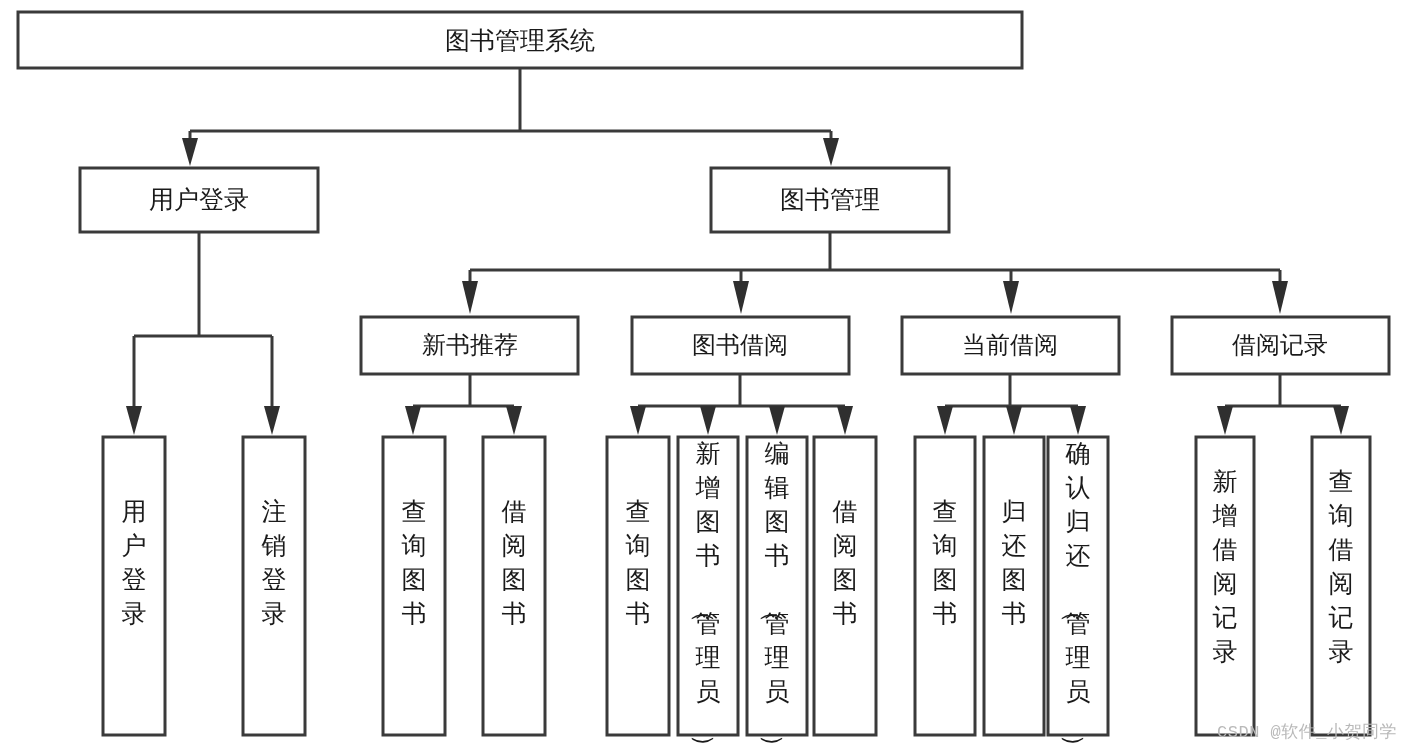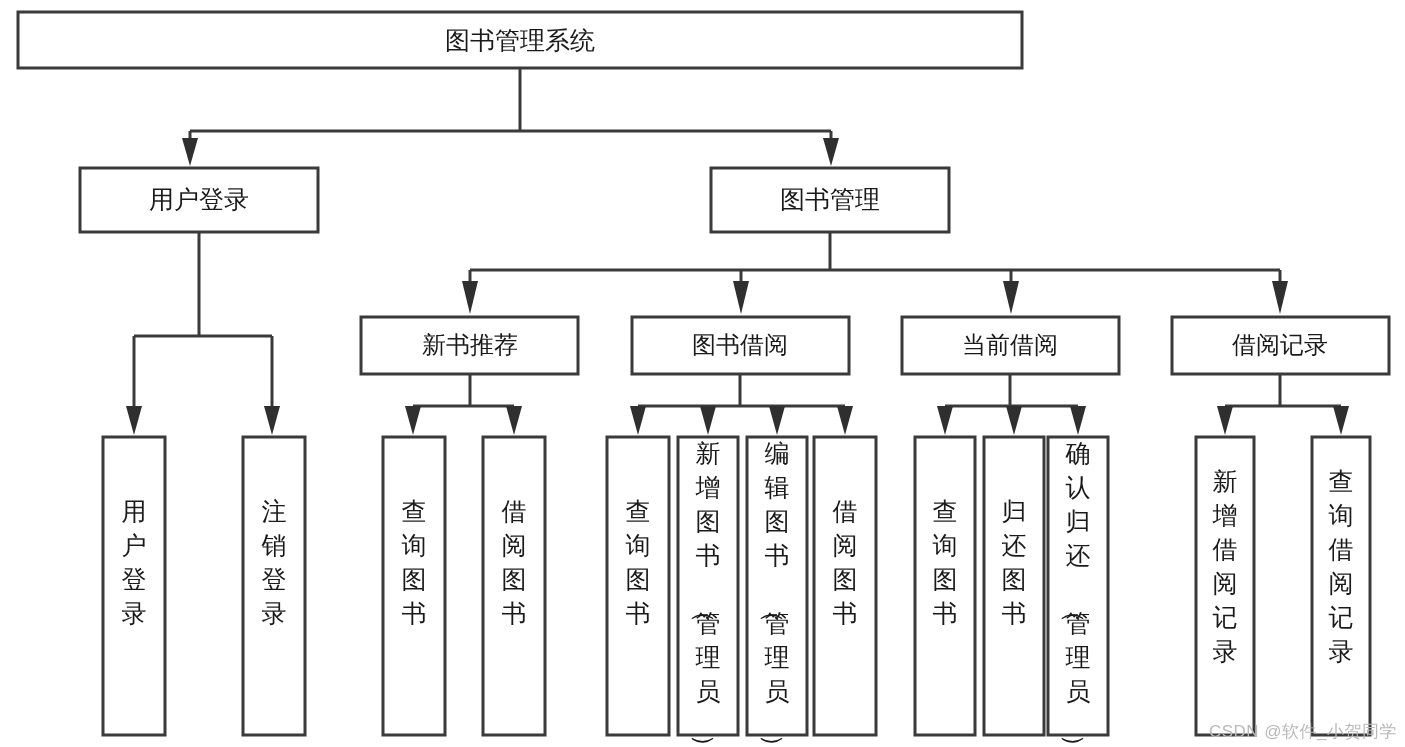--- a/index.html
+++ b/index.html
@@ -48,21 +48,21 @@
   .leaf-label {
     font-family: "DejaVu Sans", "Liberation Sans", sans-serif;
     fill: #1a1a1a;
     font-size: 25px;
     text-anchor: middle;
   }
   .watermark {
     position: absolute;
     right: 8px;
     bottom: 4px;
-    font-family: Liberation Sans, sans-serif;
+    font-family: Liberation Mono, monospace;
     font-size: 17px;
     color: #b9b9b9;
     letter-spacing: 0.5px;
     white-space: nowrap;
     user-select: none;
   }
 </style>
 </head>
 <body>
 

